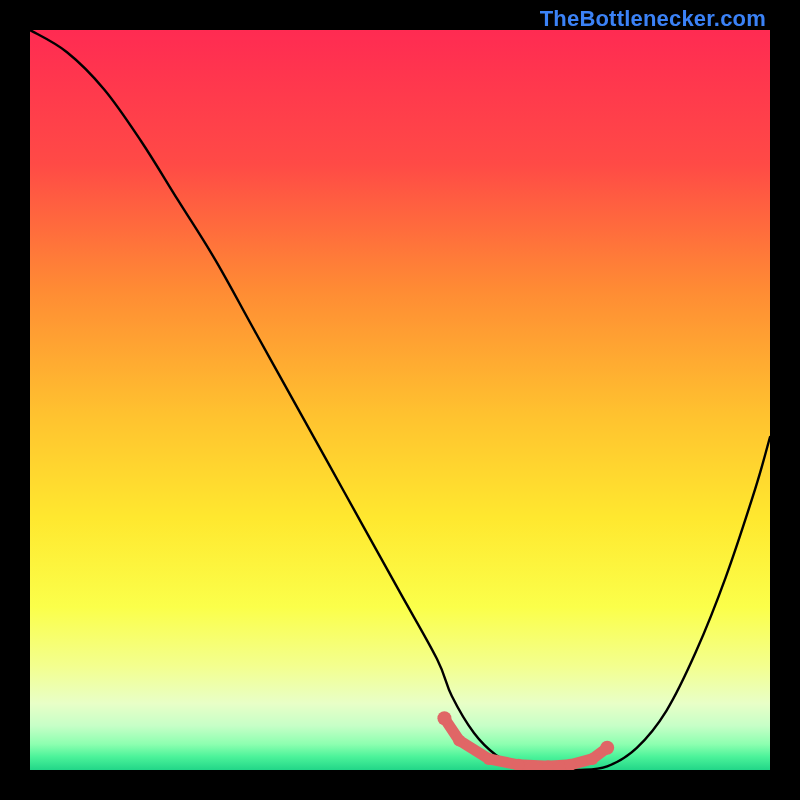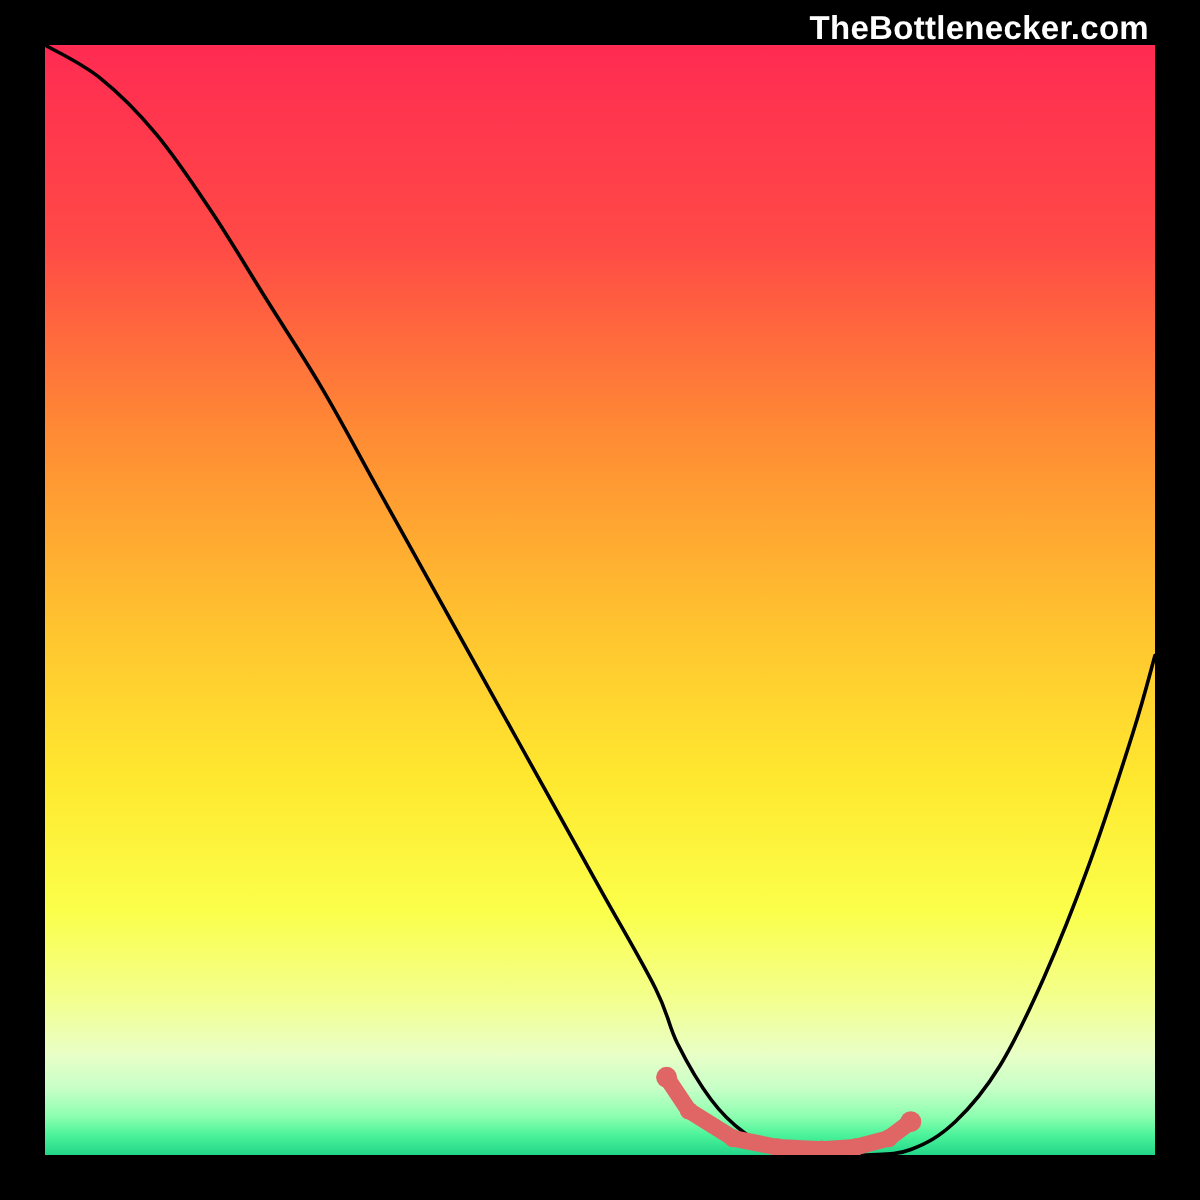--- a/index.html
+++ b/index.html
@@ -27,21 +27,21 @@
     width: 100%;
     height: 100%;
   }
   .watermark {
     position: absolute;
     top: 6px;
     right: 34px;
     font-family: Arial, Helvetica, sans-serif;
     font-size: 22px;
     font-weight: 600;
-    color: #ffffff;
+    color: #3b82f6;
     letter-spacing: 0.2px;
     text-align: right;
   }
 </style>
 </head>
 <body>
 
 <div class="frame">
   <div class="watermark">TheBottlenecker.com</div>
   <div class="plot-area">

